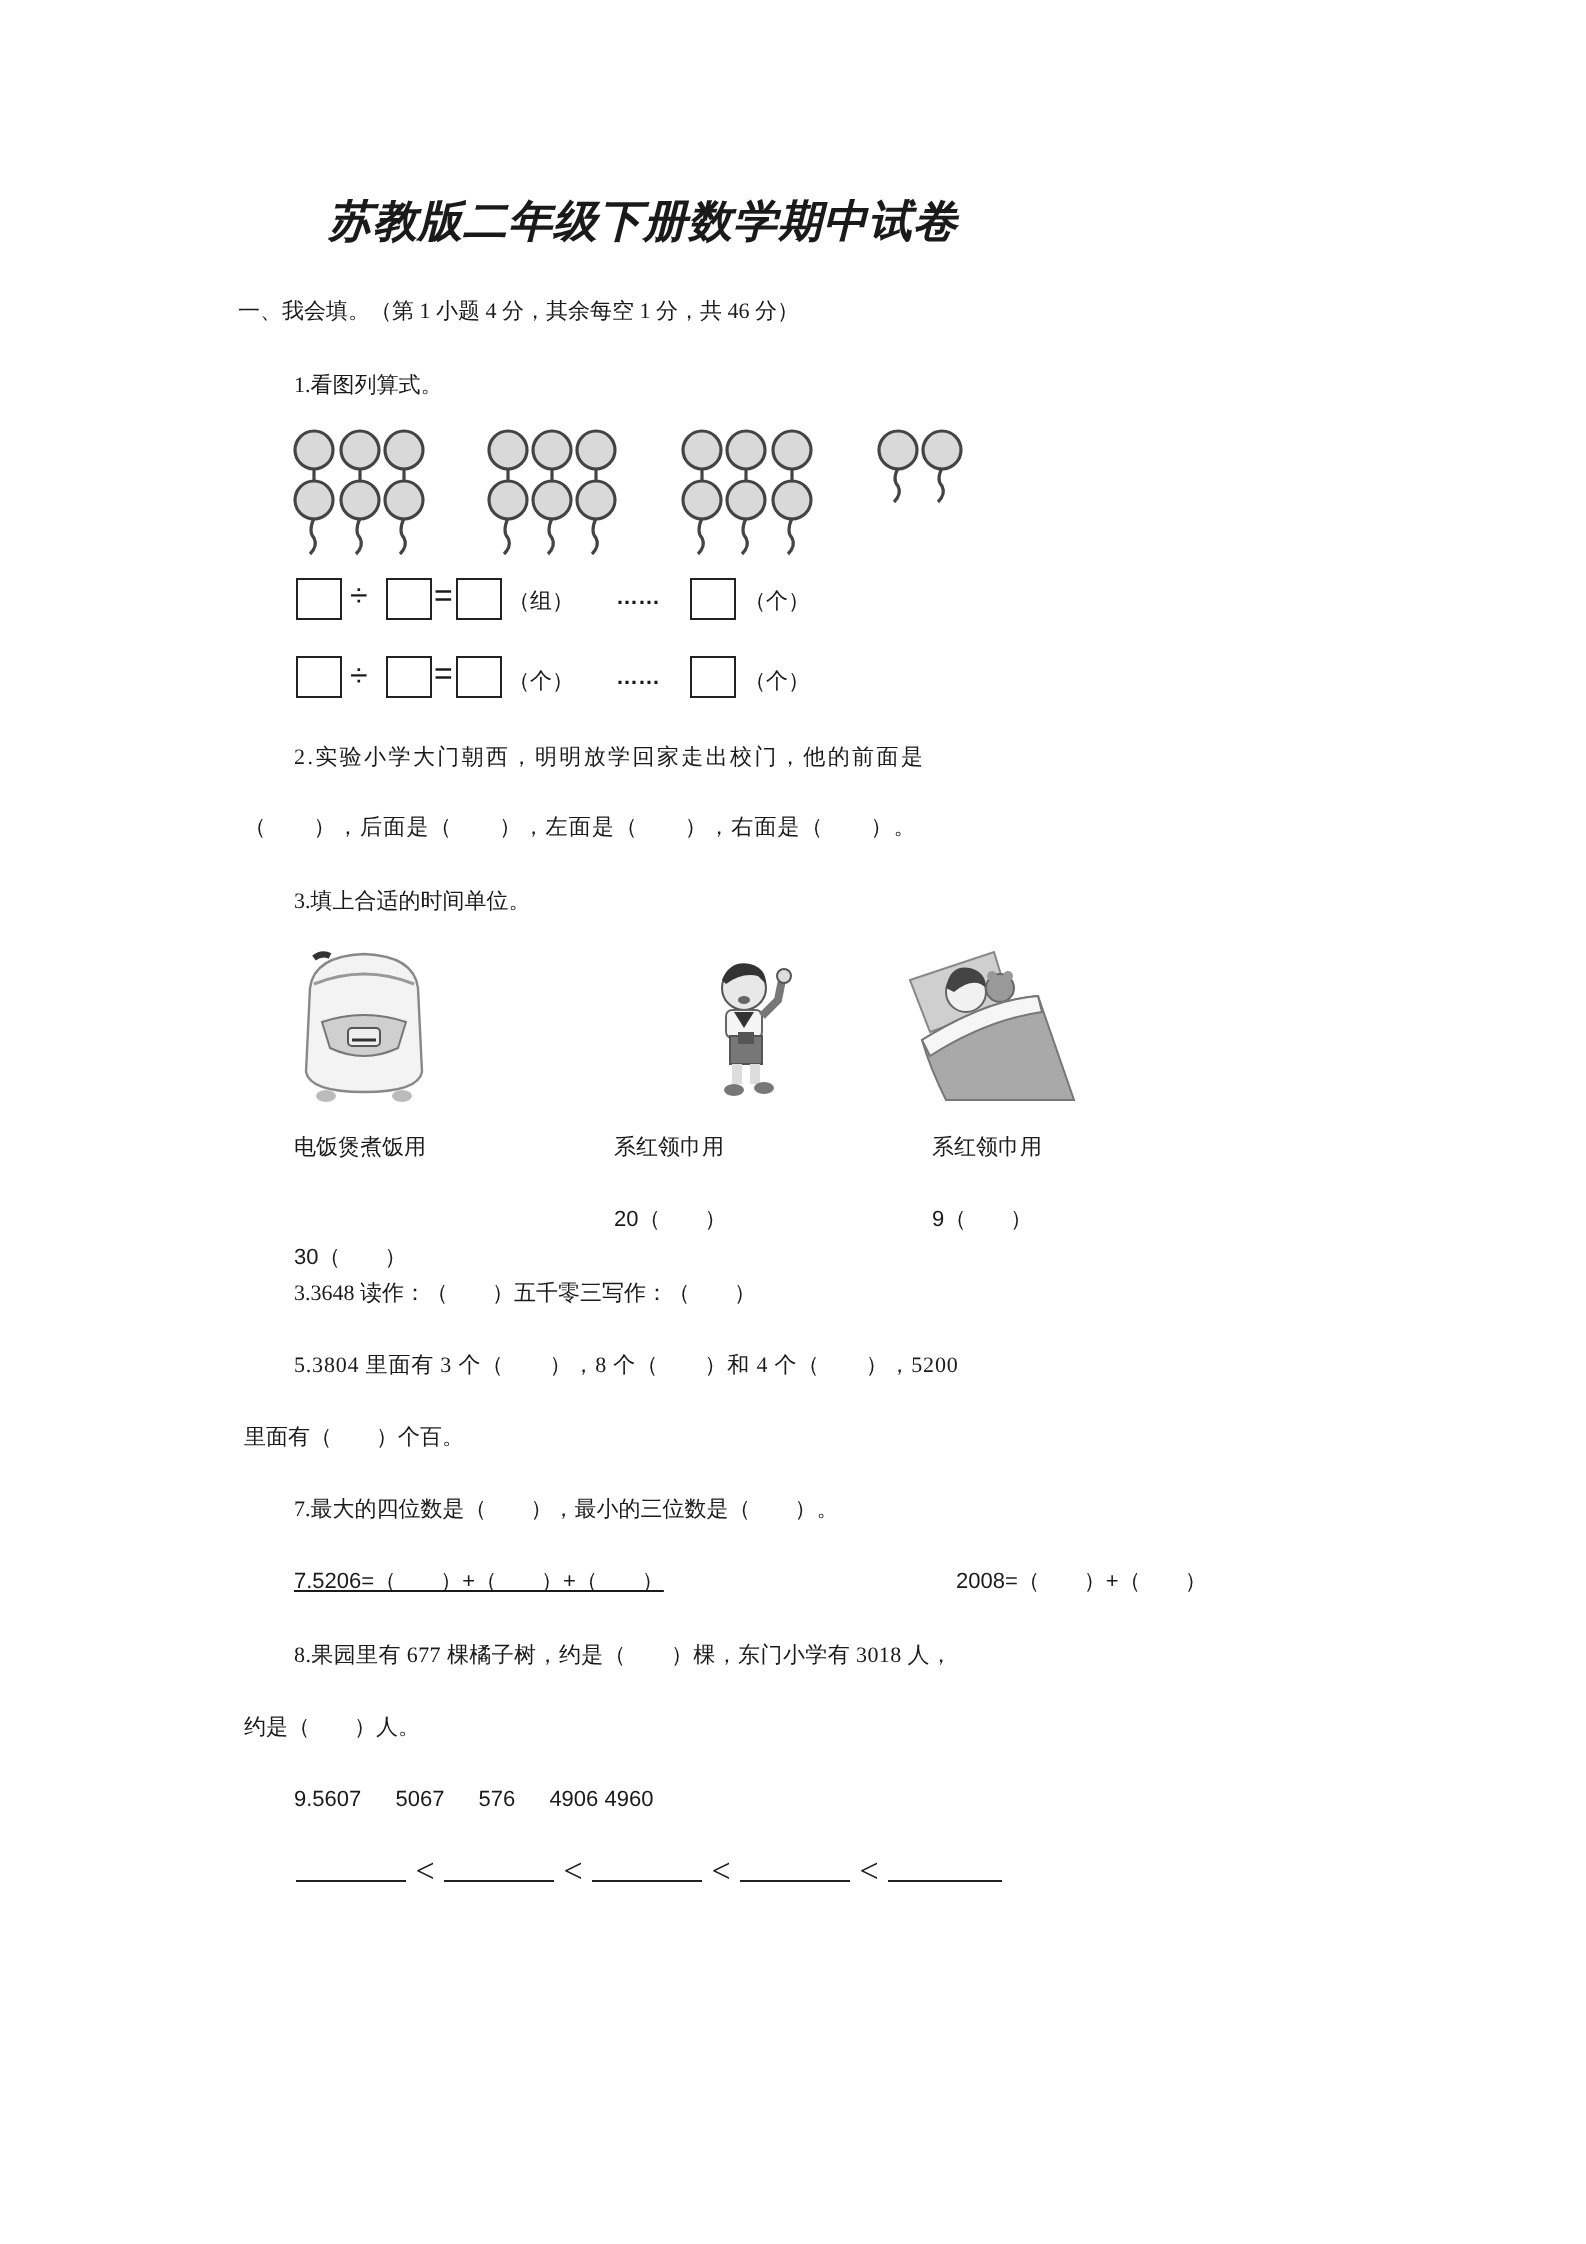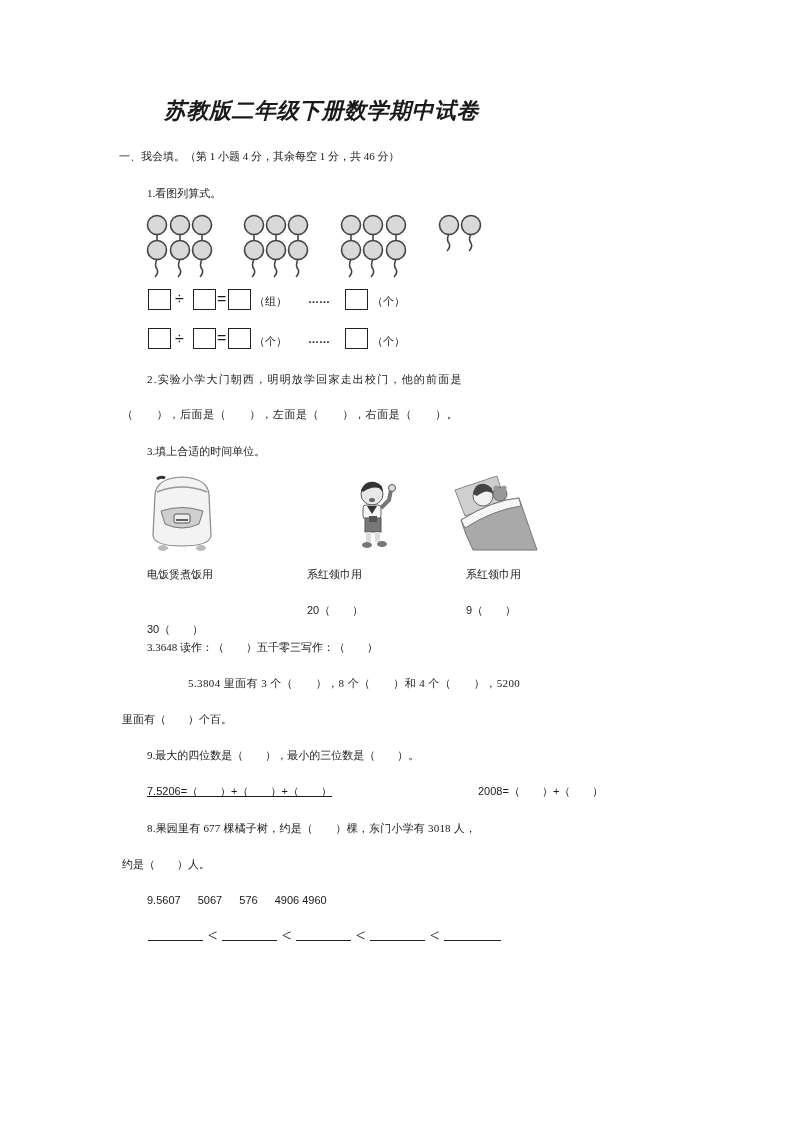--- a/index.html
+++ b/index.html
@@ -166,24 +166,24 @@
 <div class="abs line" style="left:147px; top:563px;">电饭煲煮饭用</div>
 <div class="abs line" style="left:307px; top:563px;">系红领巾用</div>
 <div class="abs line" style="left:466px; top:563px;">系红领巾用</div>
 
 <div class="abs line num" style="left:147px; top:618px; word-spacing:2px;">30（　　）</div>
 <div class="abs line num" style="left:307px; top:599px;">20（　　）</div>
 <div class="abs line num" style="left:466px; top:599px;">9（　　）</div>
 
 <div class="abs line" style="left:147px; top:636px;">3.3648 读作：（　　）五千零三写作：（　　）</div>
 
-<div class="abs line" style="left:147px; top:672px; letter-spacing:0.4px;margin-left:41px;">5.3804 里面有 3 个（　　），8 个（　　）和 4 个（　　），5200</div>
+<div class="abs line" style="left:147px; top:672px; letter-spacing:0.4px;">5.3804 里面有 3 个（　　），8 个（　　）和 4 个（　　），5200</div>
 <div class="abs line" style="left:122px; top:708px;">里面有（　　）个百。</div>
 
-<div class="abs line" style="left:147px; top:744px;">9.最大的四位数是（　　），最小的三位数是（　　）。</div>
+<div class="abs line" style="left:147px; top:744px;">7.最大的四位数是（　　），最小的三位数是（　　）。</div>
 
 <div class="abs line num" style="left:147px; top:780px;text-decoration:underline;">7.5206=（　　）+（　　）+（　　）</div>
 <div class="abs line num" style="left:478px; top:780px;">2008=（　　）+（　　）</div>
 
 <div class="abs line" style="left:147px; top:817px; letter-spacing:0.2px;">8.果园里有 677 棵橘子树，约是（　　）棵，东门小学有 3018 人，</div>
 <div class="abs line" style="left:122px; top:853px;">约是（　　）人。</div>
 
 <div class="abs line num" style="left:147px; top:889px;">
   <span>9.5607</span>
   <span style="margin-left:14px;text-align:center;">5067</span>

